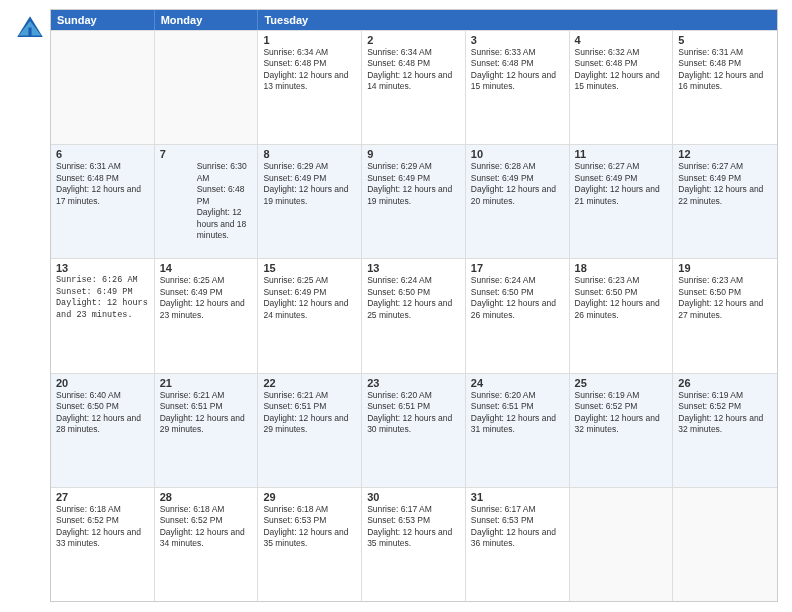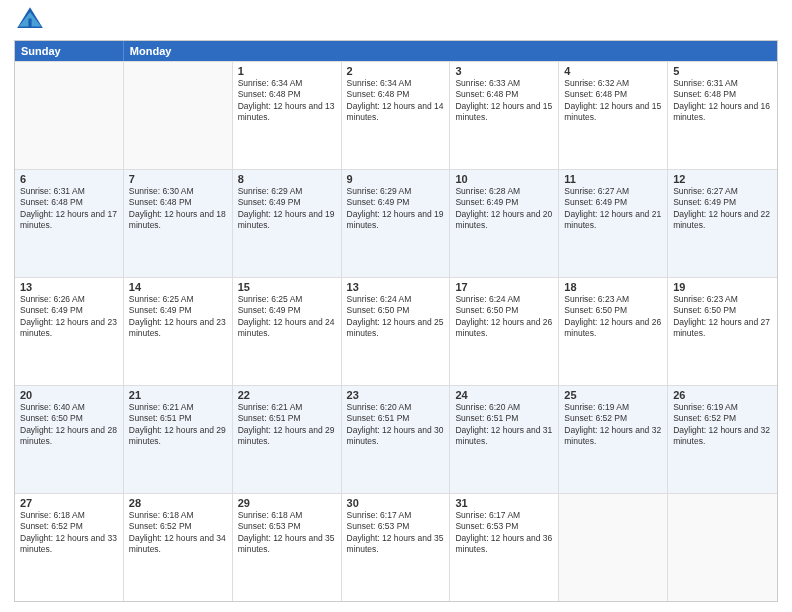--- a/index.html
+++ b/index.html
@@ -6,23 +6,23 @@
     body {
       width: 792px;
       height: 612px;
       font-family: Arial, sans-serif;
       background: #fff;
       overflow: hidden;
     }
     .page {
       width: 792px;
       height: 612px;
-      padding: 0 14px 10px 14px;
-      display: flex;
-      flex-direction: column;
+      padding: 9px 14px 10px 14px;
+      display: flex;
+      flex-direction: row;
     }
     .header {
       display: flex;
       align-items: flex-start;
       justify-content: space-between;
       margin-bottom: 4px;
     }
     .logo {
       display: flex;
       align-items: center;
@@ -140,20 +140,21 @@
     <div class="title-section">
       <div class="month-title"></div>
       <div class="subtitle"></div>
     </div>
   </div>
 
   <div class="calendar">
     <div class="cal-header">
     <div class="cal-header-cell">Sunday</div>
         <div class="cal-header-cell">Monday</div>
+        <div class="cal-header-cell">Tuesday</div>
       </div>
     <div class="cal-body">
     <div class="cal-row">
           <div class="cal-cell empty"></div>
           <div class="cal-cell empty"></div>
           <div class="cal-cell">
             <span class="day-num">1</span>
             <div class="cell-text" style="white-space: pre-line;">Sunrise: 6:34 AM
 Sunset: 6:48 PM
 Daylight: 12 hours and 13 minutes.</div>
@@ -185,21 +186,21 @@
         </div>
         <div class="cal-row">
           <div class="cal-cell">
             <span class="day-num">6</span>
             <div class="cell-text" style="white-space: pre-line;">Sunrise: 6:31 AM
 Sunset: 6:48 PM
 Daylight: 12 hours and 17 minutes.</div>
           </div>
           <div class="cal-cell">
             <span class="day-num">7</span>
-            <div class="cell-text" style="white-space: pre-line;">Sunrise: 6:30 AM
+            <div class="cell-text" style="white-space: pre-line; margin-left: 37px;">Sunrise: 6:30 AM
 Sunset: 6:48 PM
 Daylight: 12 hours and 18 minutes.</div>
           </div>
           <div class="cal-cell">
             <span class="day-num">8</span>
             <div class="cell-text" style="white-space: pre-line;">Sunrise: 6:29 AM
 Sunset: 6:49 PM
 Daylight: 12 hours and 19 minutes.</div>
           </div>
           <div class="cal-cell">
@@ -223,21 +224,21 @@
           <div class="cal-cell">
             <span class="day-num">12</span>
             <div class="cell-text" style="white-space: pre-line;">Sunrise: 6:27 AM
 Sunset: 6:49 PM
 Daylight: 12 hours and 22 minutes.</div>
           </div>
         </div>
         <div class="cal-row">
           <div class="cal-cell">
             <span class="day-num">13</span>
-            <div class="cell-text" style="white-space: pre-line;">Sunrise: 6:26 AM
+            <div class="cell-text" style="white-space: pre-line; font-family: Liberation Mono, monospace;">Sunrise: 6:26 AM
 Sunset: 6:49 PM
 Daylight: 12 hours and 23 minutes.</div>
           </div>
           <div class="cal-cell">
             <span class="day-num">14</span>
             <div class="cell-text" style="white-space: pre-line;">Sunrise: 6:25 AM
 Sunset: 6:49 PM
 Daylight: 12 hours and 23 minutes.</div>
           </div>
           <div class="cal-cell">

